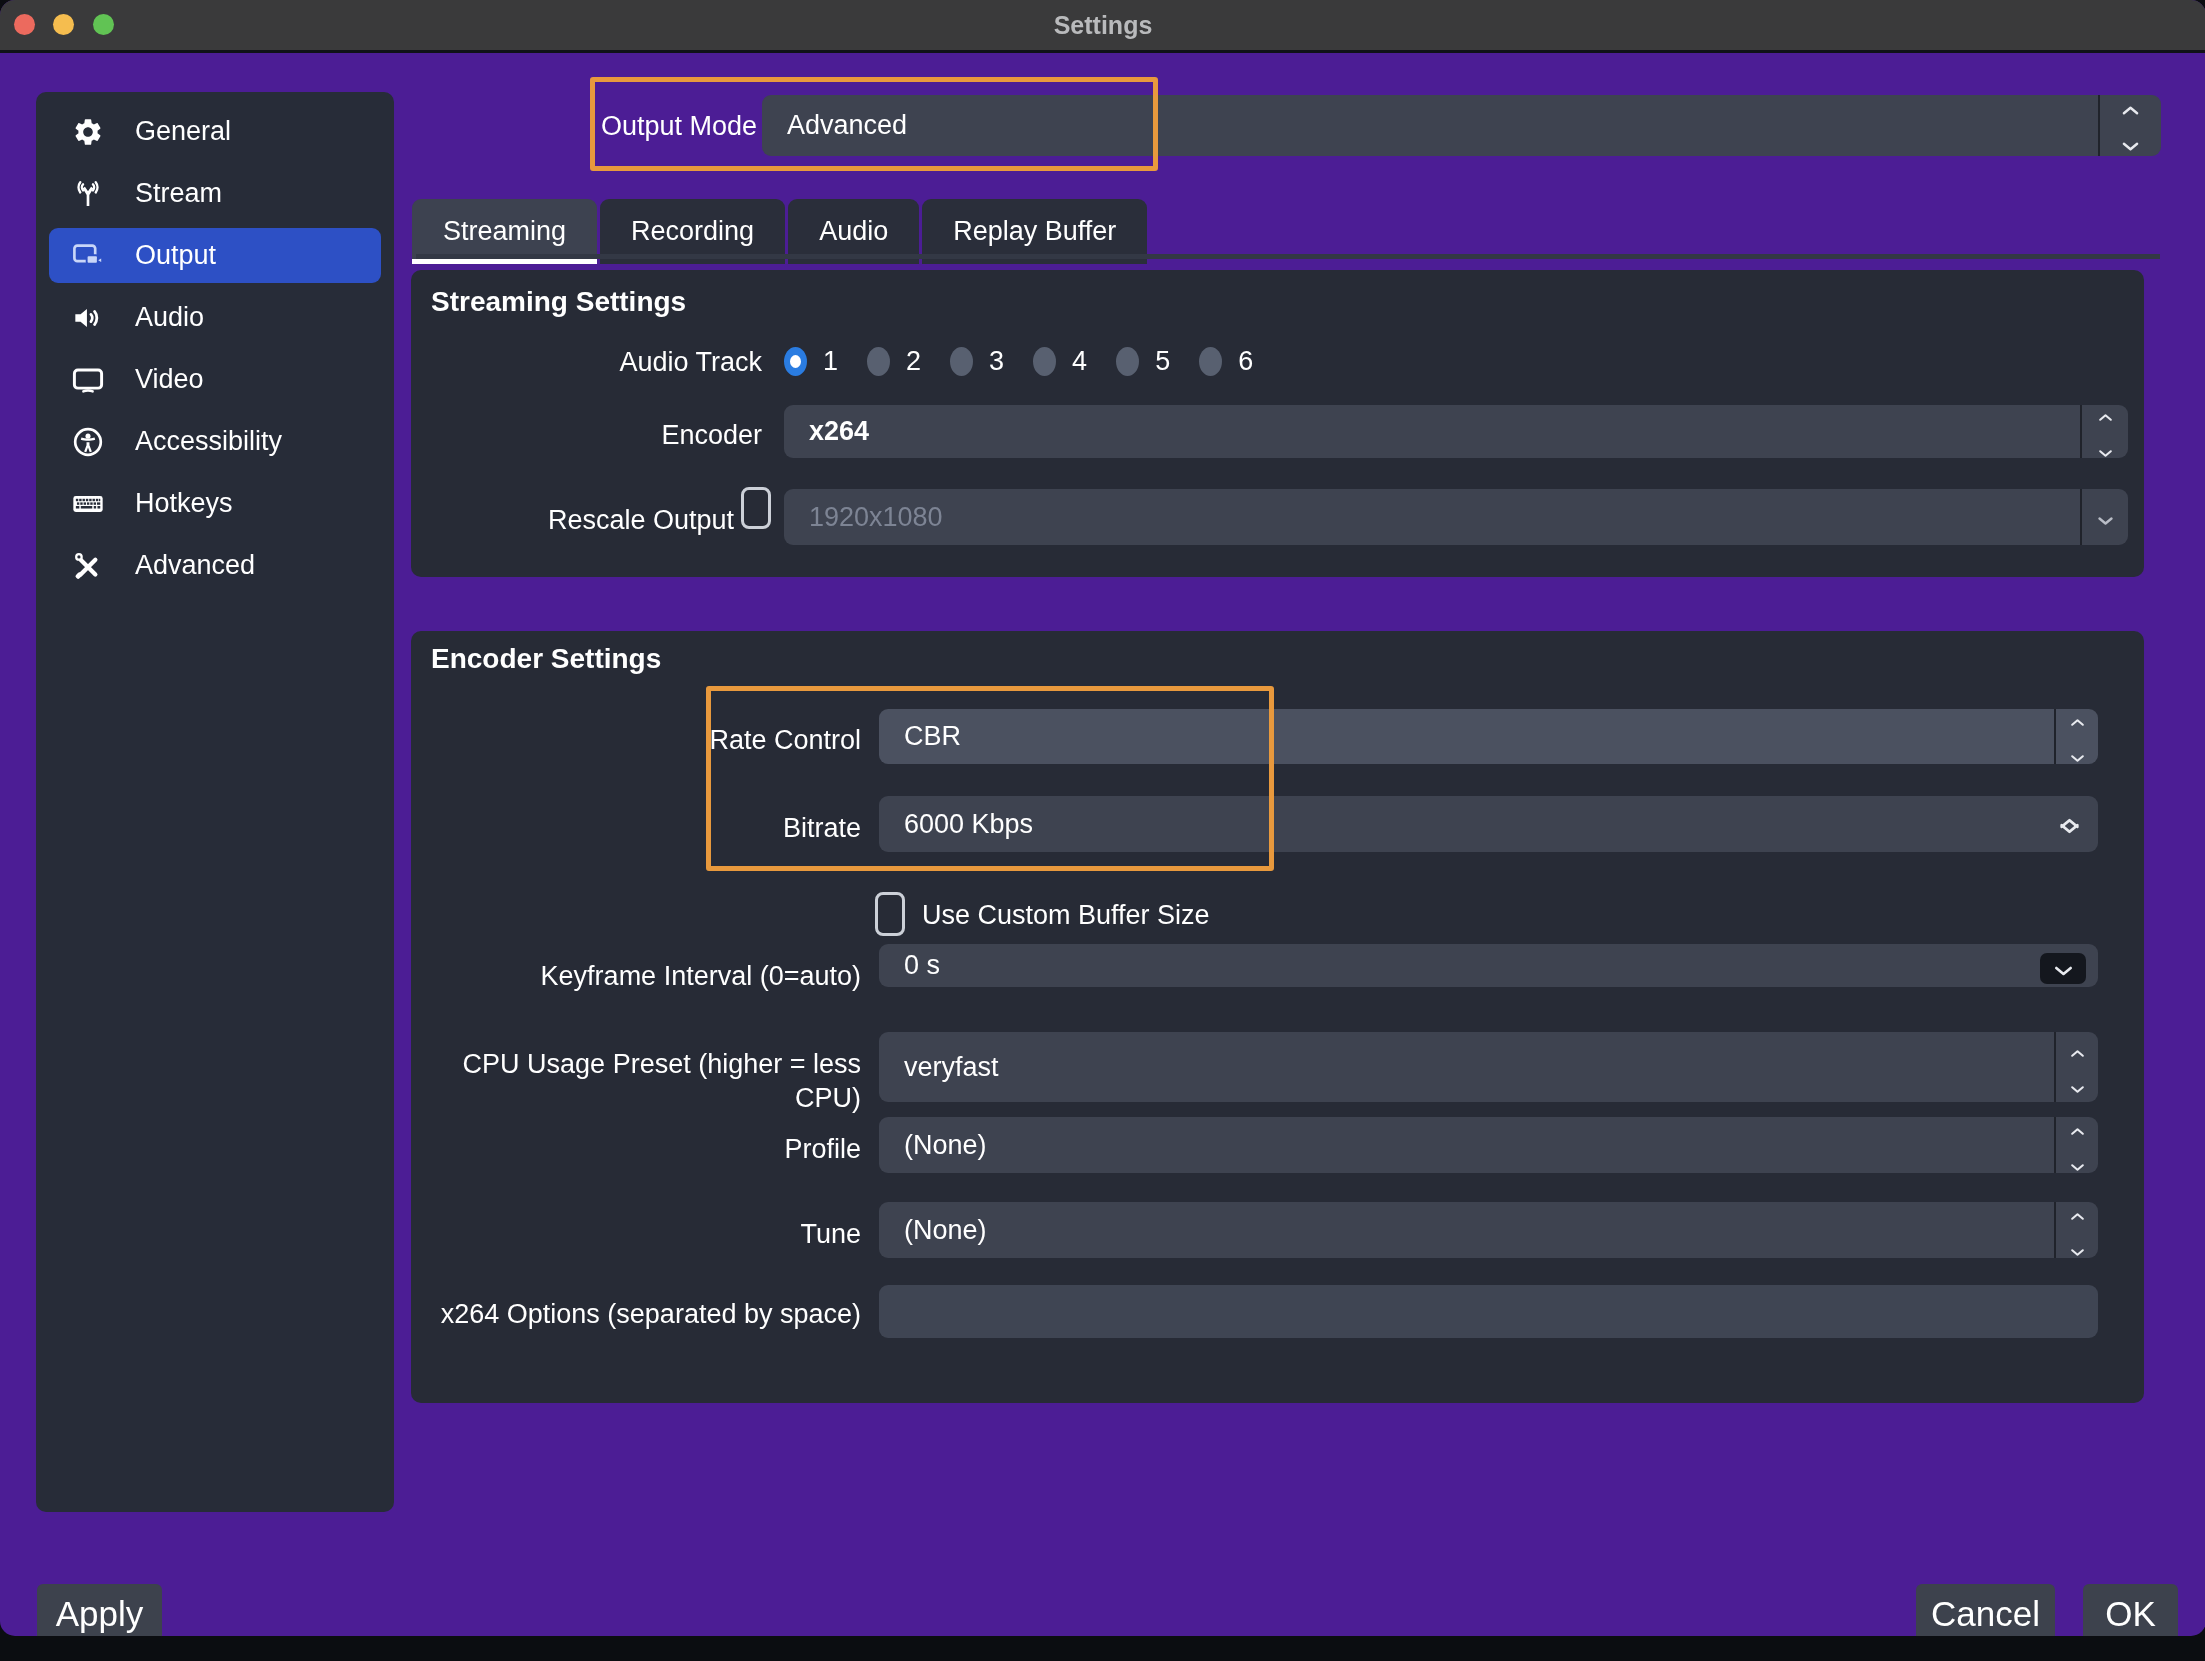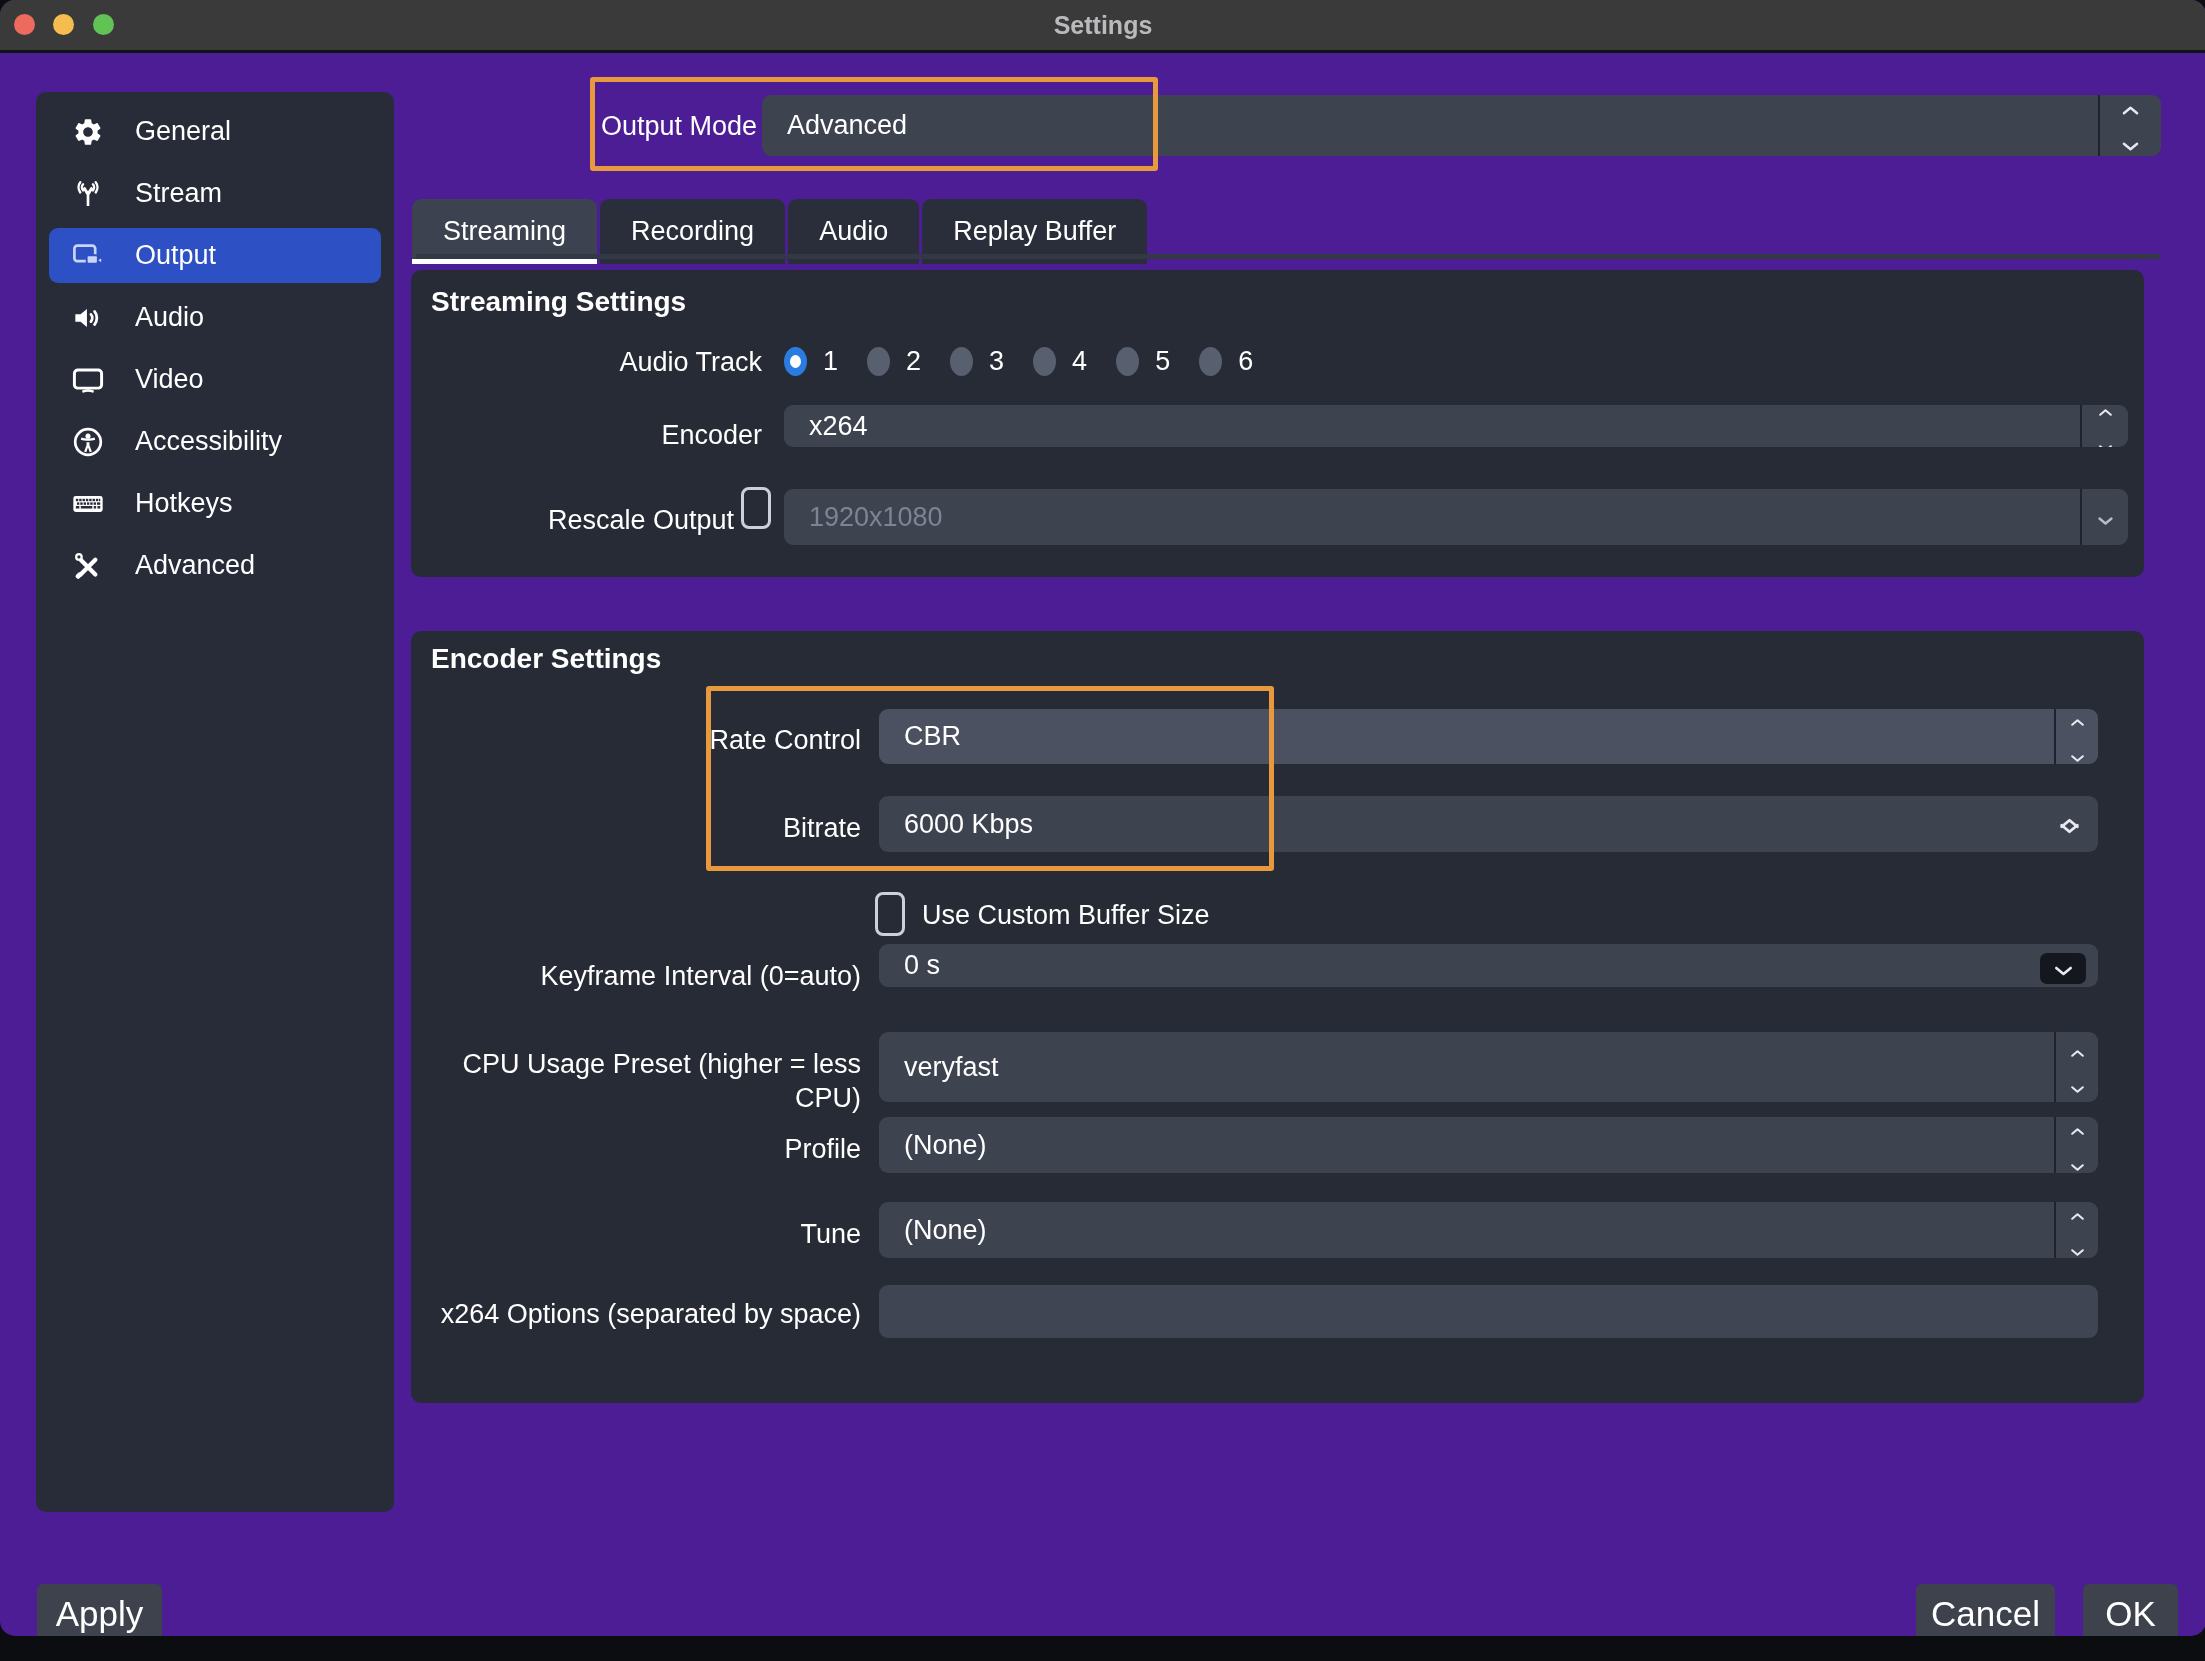--- a/index.html
+++ b/index.html
@@ -237,21 +237,21 @@
             <span class="radio"></span>
             <span>5</span>
           </span>
           <span class="radio-item">
             <span class="radio"></span>
             <span>6</span>
           </span>
         </div>
 
       <div class="lbl r" style="left:0;top:148px;width:351px;">Encoder</div>
-      <div class="field" style="left:373px;top:135px;width:1344px;height:42px;padding-right:77px;">
+      <div class="field" style="left:373px;top:135px;width:1344px;height:53px;padding-right:77px;font-weight:bold;">
         <span>x264</span>
         <span class="stepper w46">
           <span><svg width="15" height="9" viewBox="0 0 17 10">
                 <path d="M2.5 7.5L8.5 2.5L14.5 7.5" fill="none" stroke="#e7e9ee" stroke-width="2.4" stroke-linecap="round" stroke-linejoin="round"></path>
               </svg></span>
           <span><svg width="15" height="9" viewBox="0 0 17 10">
                 <path d="M2.5 2.5L8.5 7.5L14.5 2.5" fill="none" stroke="#e7e9ee" stroke-width="2.4" stroke-linecap="round" stroke-linejoin="round"></path>
               </svg></span>
         </span>
       </div>

